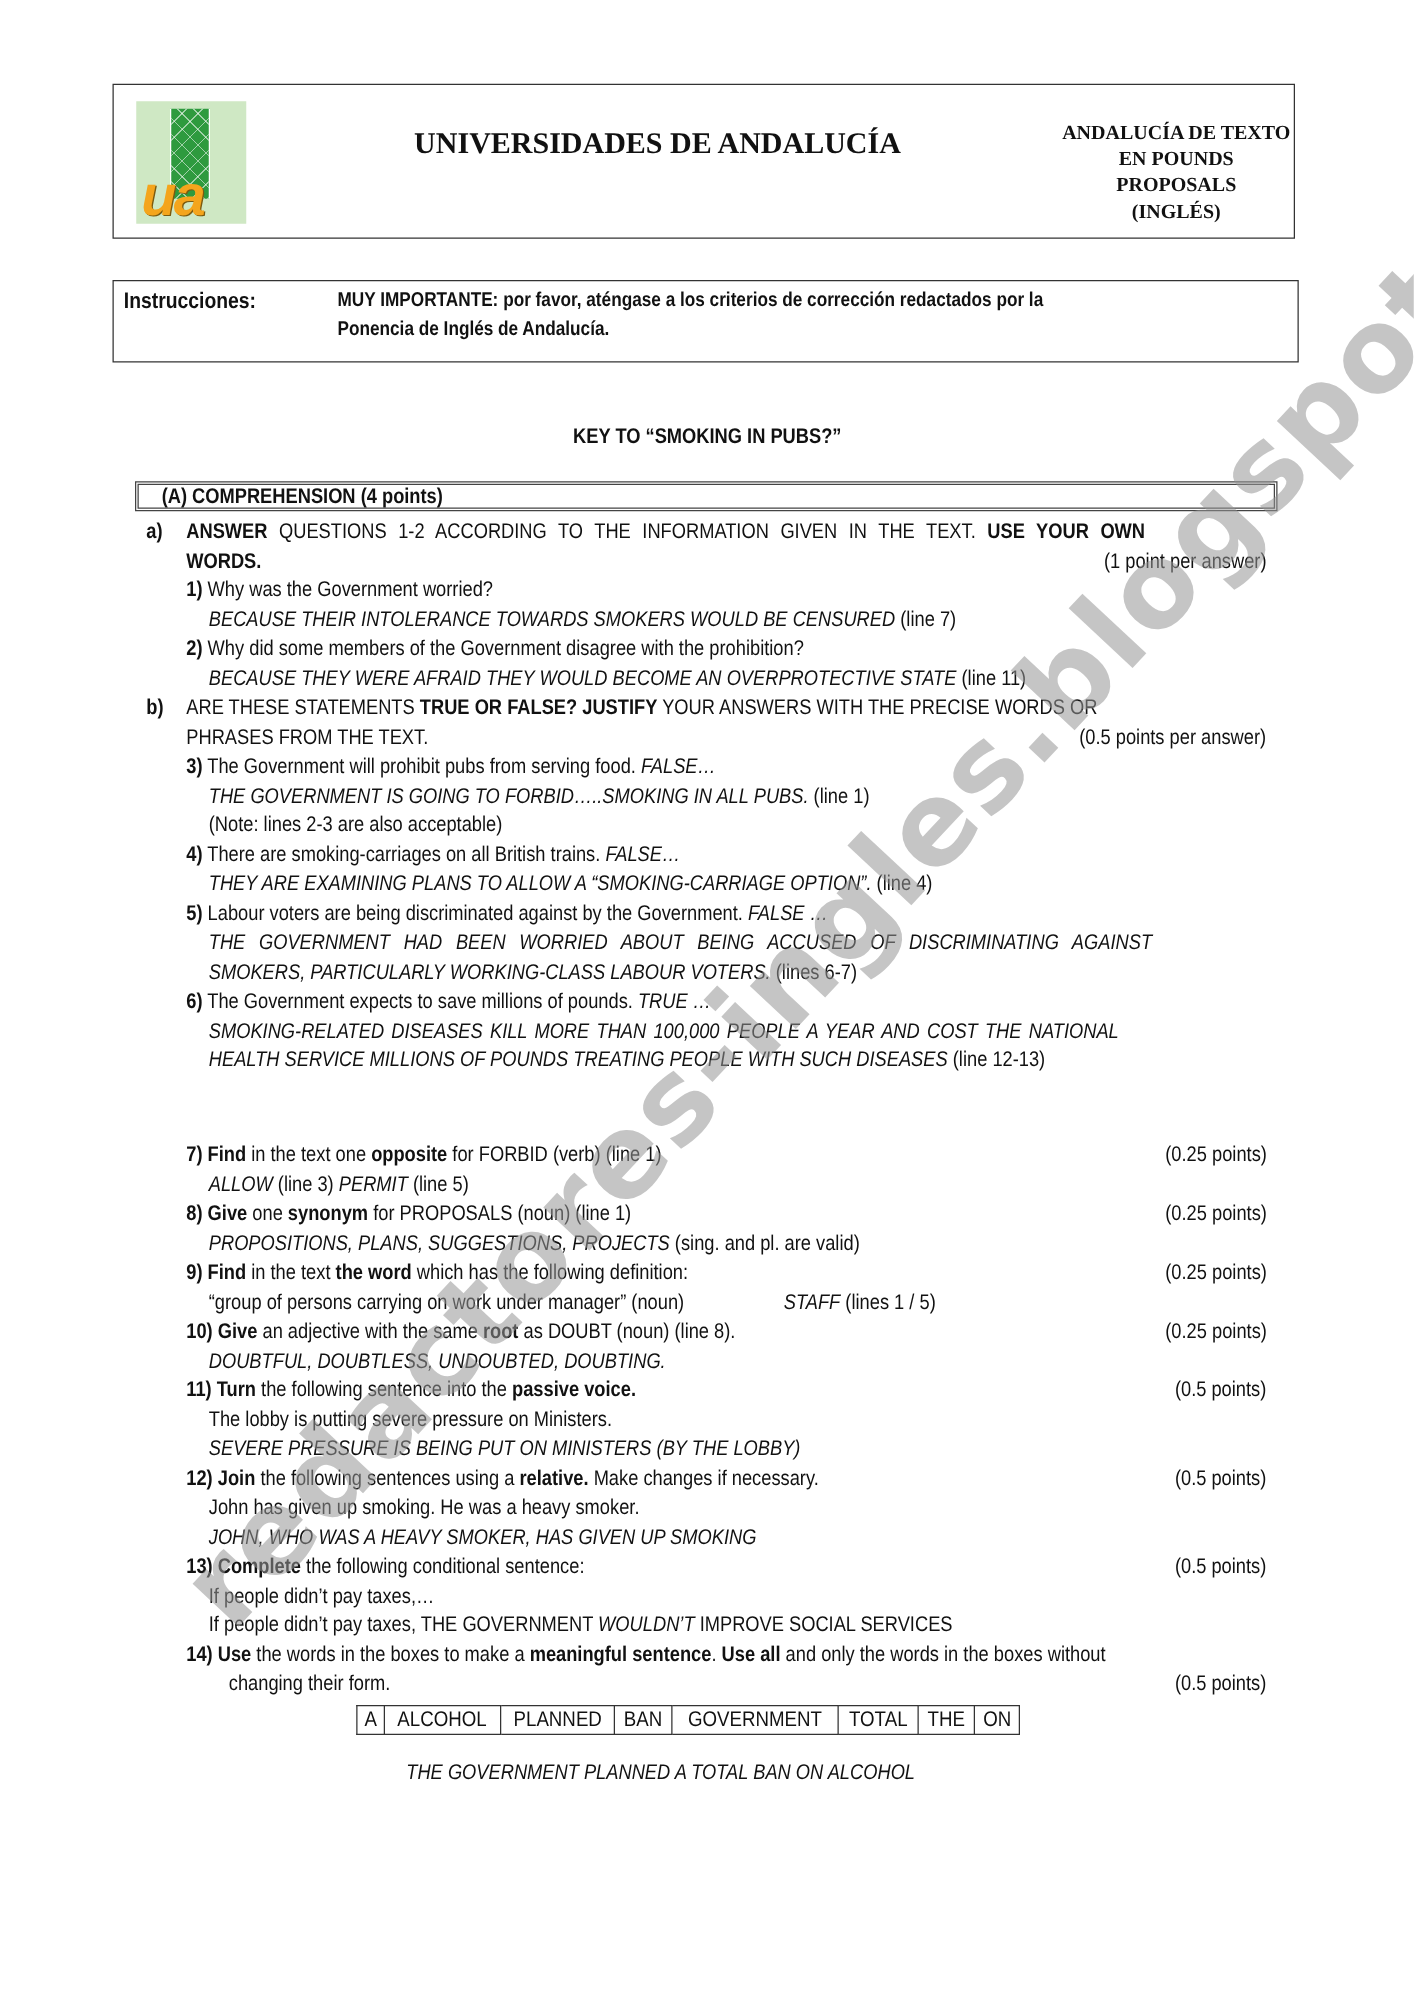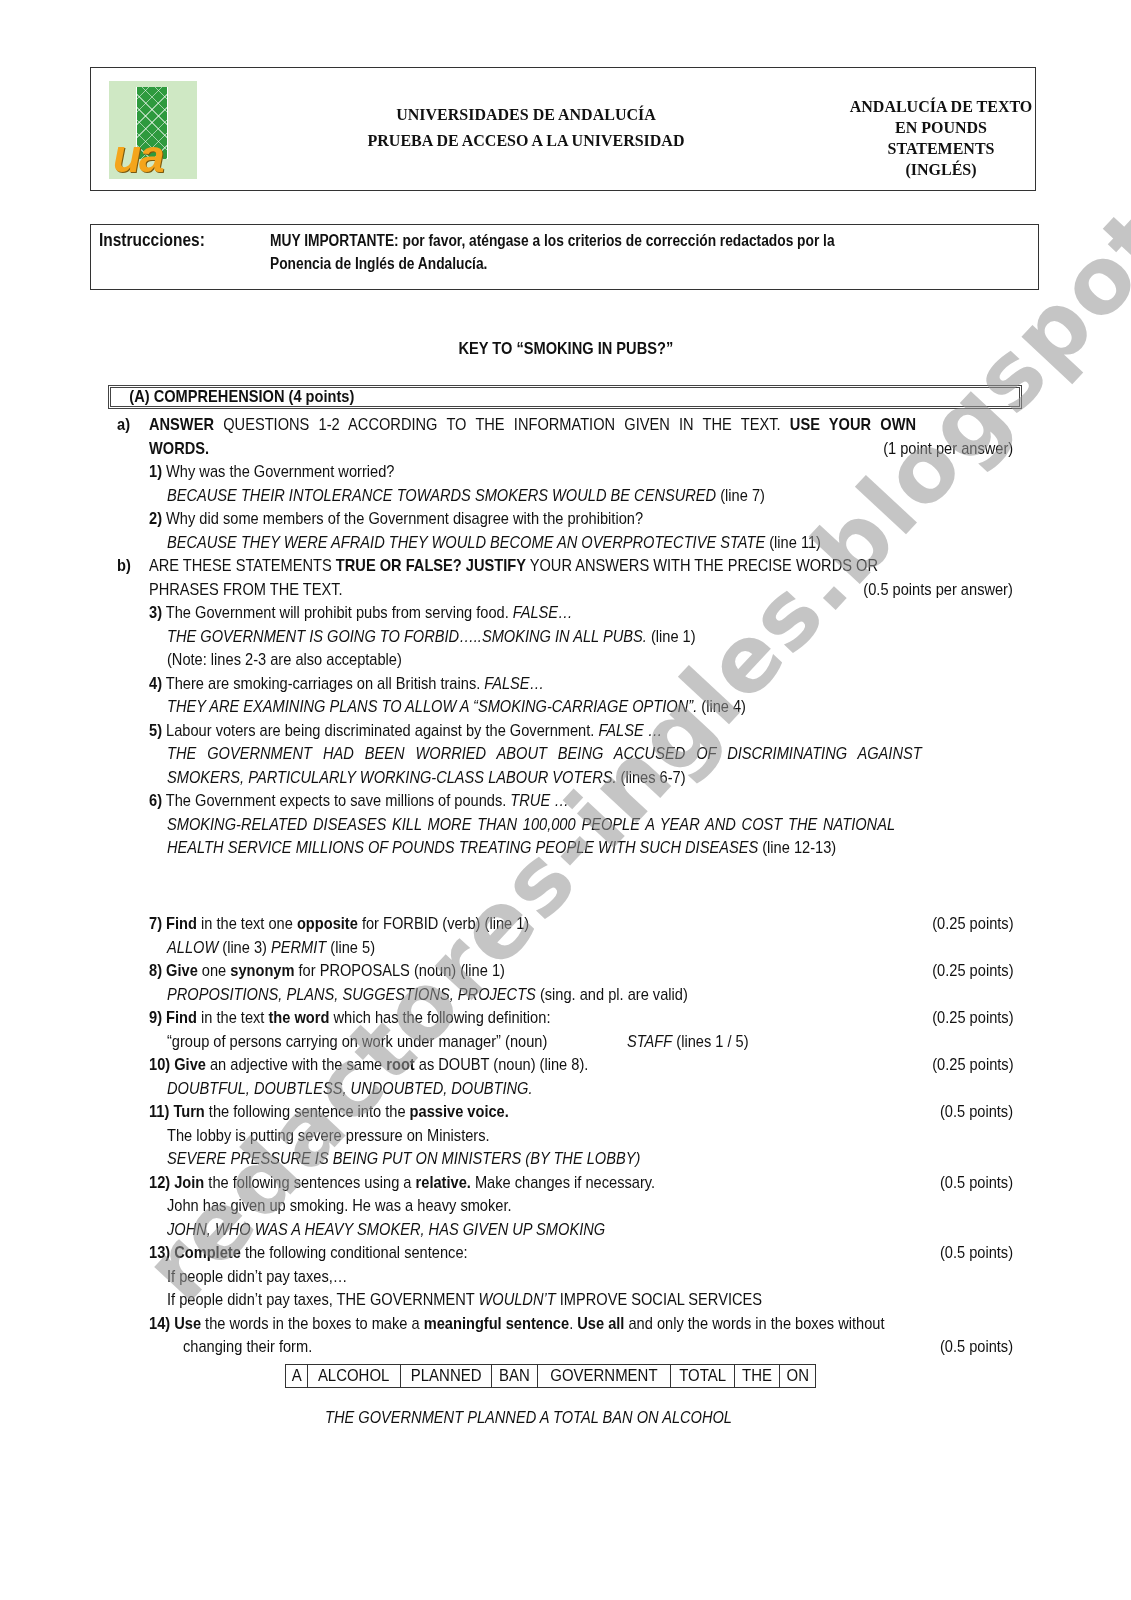--- a/index.html
+++ b/index.html
@@ -7,21 +7,21 @@
   .page { position:absolute; left:0; top:0; width:1131px; height:1600px; }
 
   
   .header-box { position:absolute; left:90px; top:67px; width:946px; height:124px; border:1.5px solid #333; box-sizing:border-box; }
   .logo { position:absolute; left:18px; top:13px; width:88px; height:98px; background:#cfe8c4; }
   .logo .tower { position:absolute; left:27px; top:6px; width:30px; height:72px; background:#2e9a3e;
     background-image: repeating-linear-gradient(45deg, rgba(255,255,255,0.55) 0 1px, transparent 1px 9px),
                       repeating-linear-gradient(-45deg, rgba(255,255,255,0.55) 0 1px, transparent 1px 9px);
     border-left:1px solid #fff; border-right:1px solid #fff; }
   .logo .ua { position:absolute; left:4px; top:52px; font-family:"Liberation Sans", sans-serif; font-weight:bold; font-style:italic; font-size:46px; line-height:46px; color:#f4a51c; letter-spacing:-2px; text-shadow:1px 1px 0 #7a5a10; }
-  .uni-title { position:absolute; left:200px; top:34px; width:470px; text-align:center; font-family:"Liberation Serif", serif; font-weight:bold; font-size:16px; line-height:26px; color:#111; }
+  .uni-title { position:absolute; left:200px; top:34px; width:470px; text-align:center; font-family:"Liberation Serif", serif; font-weight:bold; font-size:24px; line-height:26px; color:#111; }
   .exam-title { position:absolute; left:750px; top:28px; width:200px; text-align:center; font-family:"Liberation Serif", serif; font-weight:bold; font-size:16px; line-height:21px; color:#111; }
 
   
   .instr-box { position:absolute; left:90px; top:224px; width:949px; height:66px; border:1.5px solid #333; box-sizing:border-box; }
   .instr-label { position:absolute; left:8px; top:5px; font-size:18px; font-weight:bold; transform:scaleX(0.86); transform-origin:left; }
   .instr-text { position:absolute; left:179px; top:4px; width:860px; font-size:16px; font-weight:bold; line-height:23px; transform:scaleX(0.86); transform-origin:left; }
 
   .key-title { position:absolute; left:0; width:1131px; top:339px; text-align:center; font-size:17px; font-weight:bold; }
   .key-title span { display:inline-block; transform:scaleX(0.86); }
 
@@ -44,26 +44,25 @@
 
 <div class="page">
 
   <div class="header-box">
     <div class="logo">
       <div class="tower"></div>
       <div class="ua">ua</div>
     </div>
     <div class="uni-title">
       <div>UNIVERSIDADES DE ANDALUCÍA</div>
-      <div>PRUEBA DE ACCESO A LA UNIVERSIDAD</div>
     </div>
     <div class="exam-title">
       <div>ANDALUCÍA DE TEXTO</div>
       <div>EN POUNDS</div>
-      <div>STATEMENTS</div>
+      <div>PROPOSALS</div>
       <div>(INGLÉS)</div>
     </div>
   </div>
 
   <div class="instr-box">
     <div class="instr-label">Instrucciones:</div>
     <div class="instr-text">
       <div>MUY IMPORTANTE: por favor, aténgase a los criterios de corrección redactados por la</div>
       <div>Ponencia de Inglés de Andalucía.</div>
     </div>

